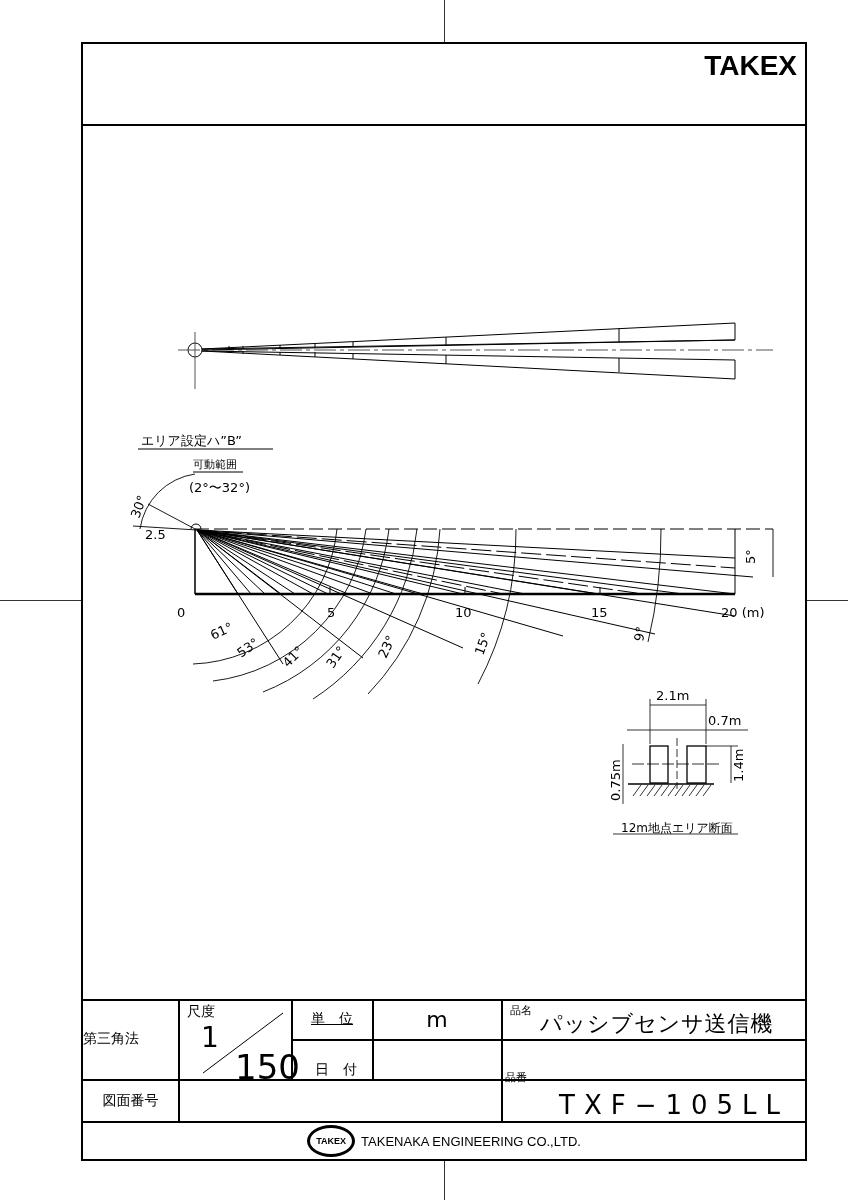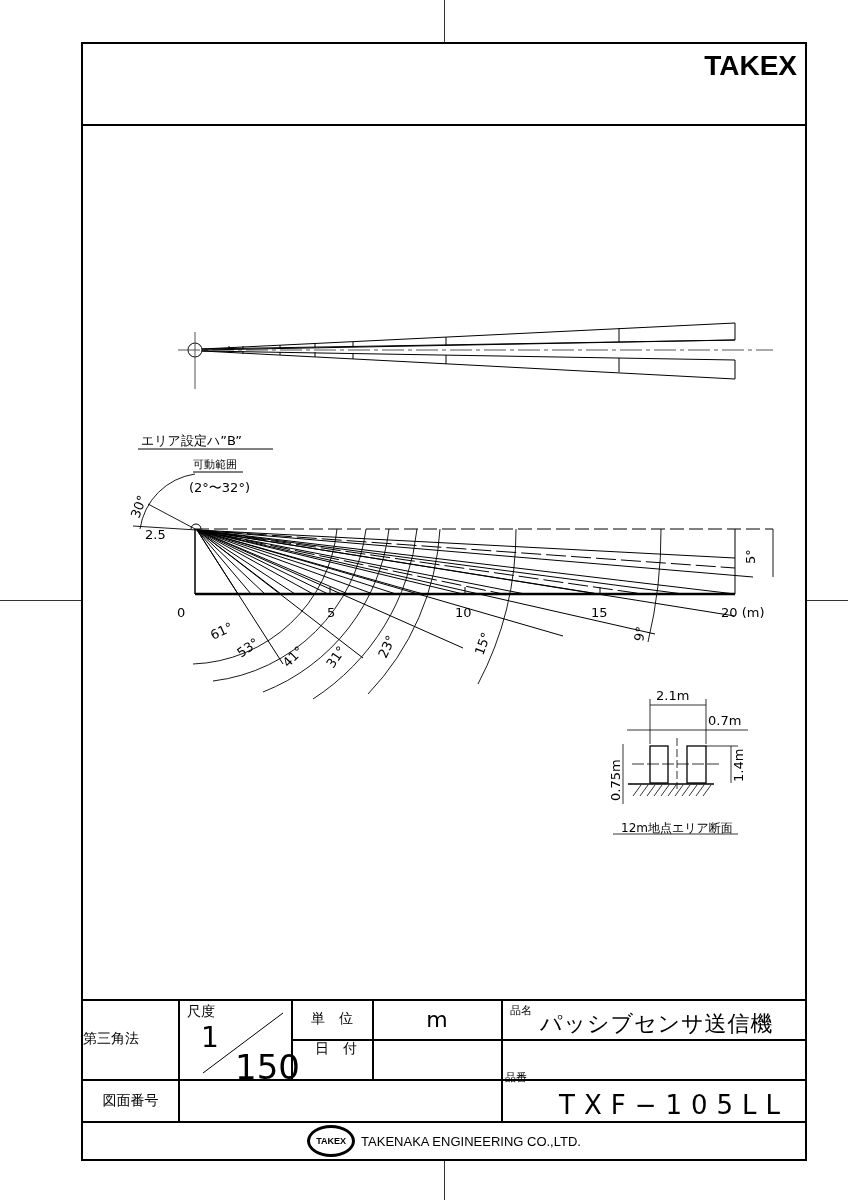--- a/index.html
+++ b/index.html
@@ -201,27 +201,27 @@
       <span>第三角法</span>
     </div>
     <div class="cell" style="left:96px;top:0;width:112px;height:80px;">
       <span style="position:absolute;left:8px;top:4px;font-size:14px;">尺度</span>
       <span style="position:absolute;left:22px;top:22px;font-size:28px;">1</span>
       <svg style="position:absolute;left:0;top:0;" width="112" height="80">
           <line x1="24" y1="74" x2="104" y2="14" stroke="#000" stroke-width="1"></line>
         </svg>
       <span style="position:absolute;left:56px;top:48px;font-size:34px;">150</span>
     </div>
-    <div class="cell" style="left:209px;top:0;width:80px;height:40px;display:flex;align-items:center;justify-content:center;">
+    <div class="cell" style="left:209px;top:0;width:80px;height:40px;display:flex;align-items:center;justify-content:center;text-decoration:underline;">
       <span>単　位</span>
     </div>
     <div class="cell" style="left:290px;top:0;width:128px;height:40px;display:flex;align-items:center;justify-content:center;font-size:22px;">
       <span>m</span>
     </div>
-    <div class="cell" style="left:209px;top:41px;width:80px;height:39px;display:flex;align-items:flex-start;justify-content:center;padding-left:8px;">
+    <div class="cell" style="left:209px;top:41px;width:80px;height:39px;display:flex;align-items:flex-end;justify-content:center;padding-left:8px;">
       <span>日　付</span>
     </div>
     <div class="cell" style="left:290px;top:41px;width:128px;height:39px;">
       <span></span>
     </div>
     <div class="cell" style="left:419px;top:0;width:306px;height:40px;padding-left:43px;">
       <span style="position:absolute;left:8px;top:4px;font-size:11px;">品名</span>
       <span style="position:absolute;left:38px;top:10px;font-size:22px;letter-spacing:1px;">パッシブセンサ送信機</span>
     </div>
     <div class="cell" style="left:414px;top:41px;width:306px;height:72px;margin-top:16px;">

